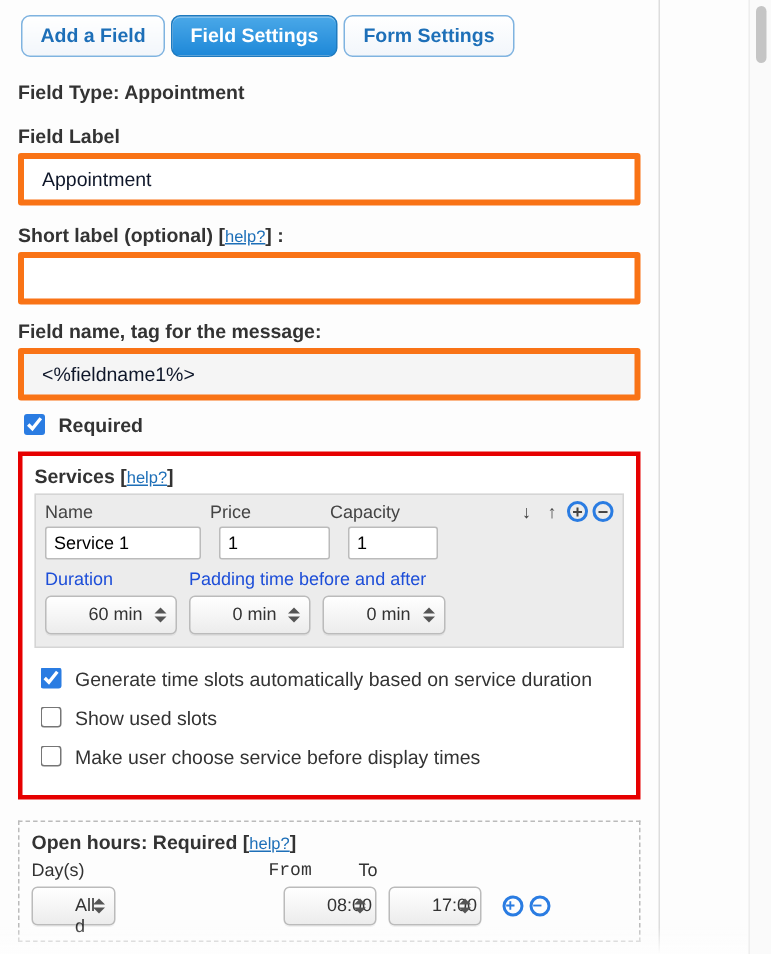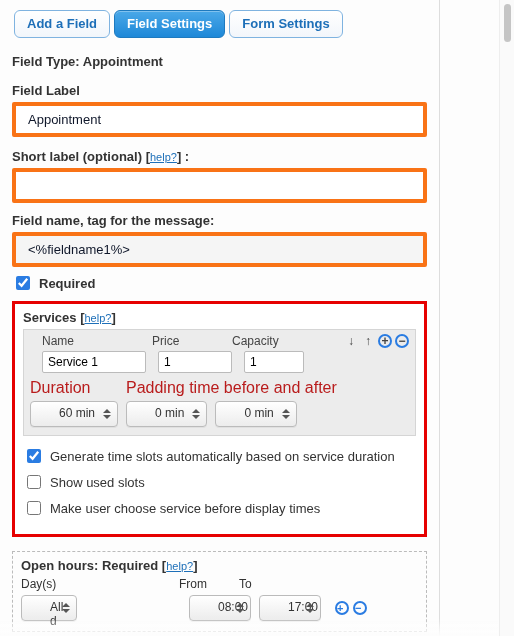--- a/index.html
+++ b/index.html
@@ -120,21 +120,21 @@
   .services-inner {
     background: #ececec;
     border: 1px solid #d5d5d5;
     padding: 4px 6px 8px 6px;
   }
   .col-headers, .col-row {
     display: flex;
     align-items: center;
   }
   .col-headers span { font-size: 12px; color: #444; }
-  .col.name { width: 110px; margin-left: 12px; }
+  .col.name { width: 110px; }
   .col.price { width: 80px; }
   .col.cap { width: 70px; }
   .svc-input {
     border: 1px solid #bbb;
     padding: 3px 5px;
     font-size: 12px;
     background: #fff;
     border-radius: 2px;
   }
   .col-row .col { margin-right: 6px; }
@@ -154,21 +154,21 @@
     border: 2px solid #2a7ce2;
     border-radius: 50%;
     width: 14px; height: 14px;
     font-size: 11px;
     line-height: 10px;
     font-weight: bold;
   }
   .arrow-up::before { content:"\2191"; font-size:12px;}
   .arrow-down::before { content:"\2193"; font-size:12px;}
 
-  .dur-row-labels { display: flex; margin-top: 6px; font-size: 16px; color: #b91c1c; align-items: center; }
+  .dur-row-labels { display: flex; margin-top: 6px; font-size: 12px; color: #1d4ed8; align-items: center; }
   .dur-row-labels .dur-col { width: 96px; }
 
   .select-wrap {
     position: relative;
     display: inline-block;
     background: linear-gradient(#ffffff,#ececec);
     border: 1px solid #bbb;
     border-radius: 4px;
     height: 26px;
     box-shadow: 0 1px 0 rgba(0,0,0,.05);
@@ -205,21 +205,21 @@
   .check-block .check-row label { font-weight: normal; }
 
   
   .open-hours {
     border: 1px dashed #bbb;
     padding: 6px 8px 10px 8px;
     margin-top: 14px;
   }
   .oh-labels { display:flex; margin-top:4px; font-size:12px; }
   .oh-labels .c1 { width:158px; }
-  .oh-labels .c2 { width:60px; }
+  .oh-labels .c2 { width:60px;font-family:Liberation Mono, monospace; }
   .oh-labels .c3 { width:60px; }
   .oh-selects { display:flex; align-items:center; gap:8px; margin-top:4px; }
   .oh-selects .spacer { width: 96px; }
   .oh-controls { display:flex; gap:4px; align-items:center; color:#2a7ce2; margin-left:6px;}
 
   .working-dates { margin-top: 14px; }
   
   .viewport::after {
     content:"";
     position:absolute;

